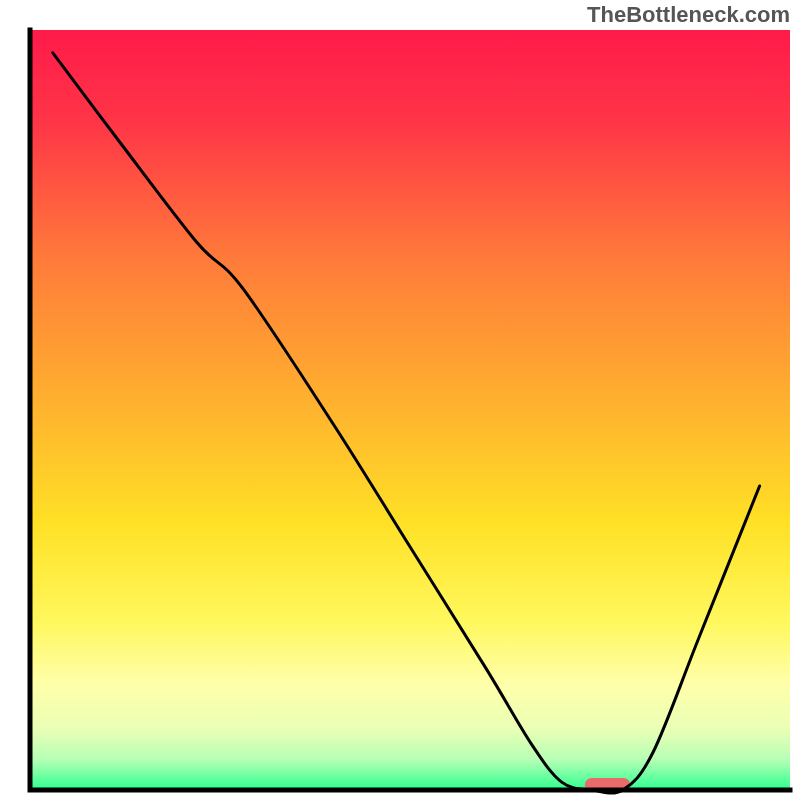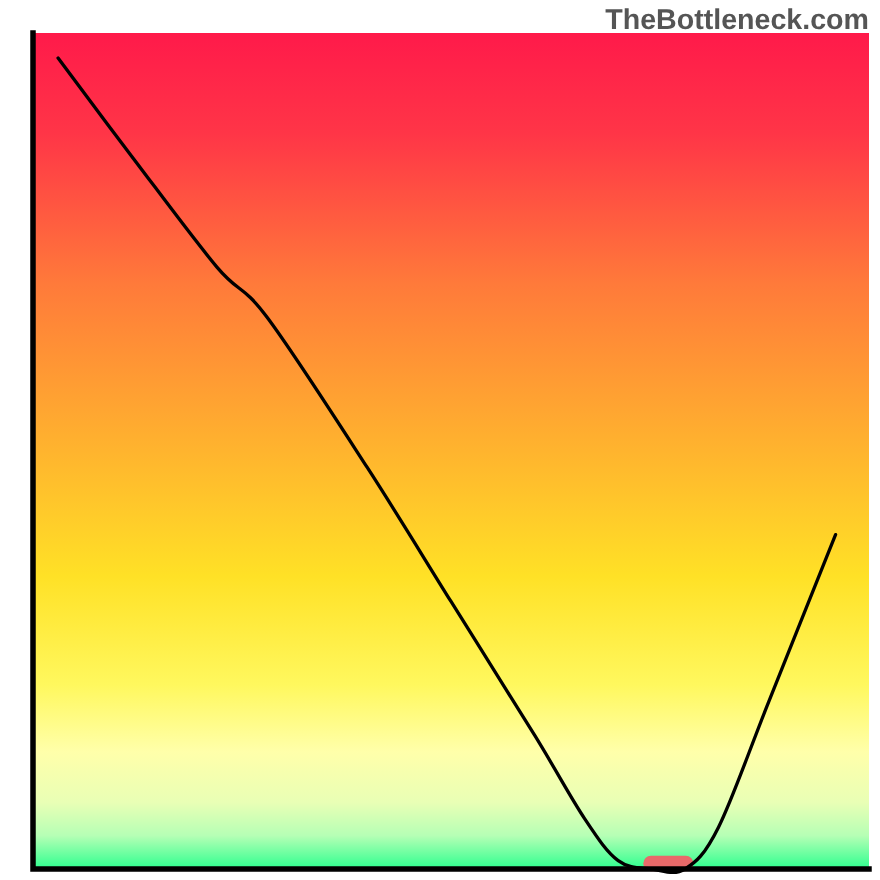--- a/index.html
+++ b/index.html
@@ -15,21 +15,21 @@
     position: absolute;
     top: 0;
     left: 0;
     width: 800px;
     height: 800px;
   }
   .watermark {
     position: absolute;
     top: 2px;
     right: 10px;
-    font-size: 26px;
+    font-size: 22px;
     font-weight: bold;
     color: #555;
     font-family: Arial, sans-serif;
     z-index: 10;
   }
   svg {
     display: block;
   }
 </style>
 </head>

